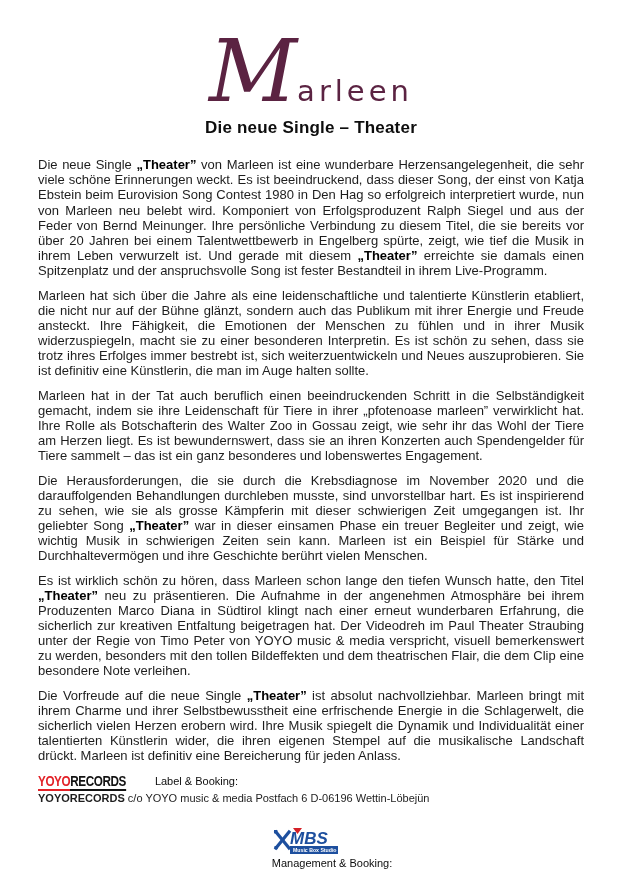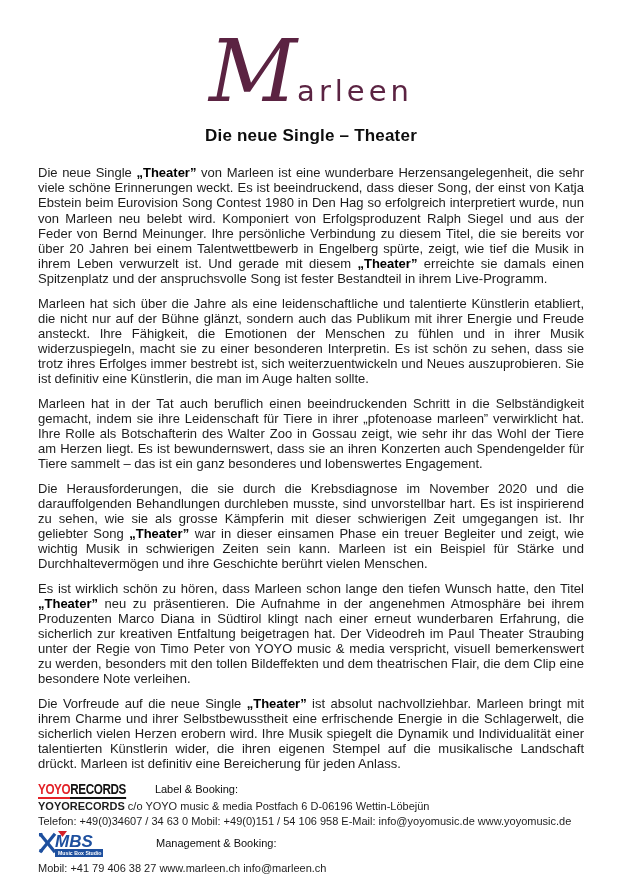--- a/index.html
+++ b/index.html
@@ -27,21 +27,21 @@
     font-style: italic;
     font-size: 86px;
     letter-spacing: 0;
     font-weight: 500;
   }
   .subtitle {
     text-align: center;
     font-size: 17px;
     font-weight: bold;
     color: #0d0d0d;
-    margin-top: 10px;
+    margin-top: 2px;
     letter-spacing: 0.2px;
   }
 
   
   .bodytext {
     margin-top: 19px;
     font-size: 13px;
     line-height: 15.1px;
     text-align: justify;
     color: #1d1d1d;
@@ -65,21 +65,21 @@
     font-size: 15px;
     letter-spacing: -0.5px;
     line-height: 1.05;
     white-space: nowrap;
   }
   .yoyo-red  { color: #e32228; border-bottom: 2px solid #e32228; }
   .yoyo-blk  { color: #121212; border-bottom: 2px solid #121212; }
   .yoyo-row .heading { margin-left: 4px; }
 
   
-  .mbs-row { margin-bottom: 2px; }
+  .mbs-row { margin-top: 21px; margin-bottom: 2px; flex-direction: column; }
   .mbs-row .heading { margin-left: 30px; padding-left: 12px; }
   .mbs-svg { display: block; }
 </style>
 </head>
 <body>
 
 <div class="page">
 
   <div class="brand">Marleen</div>
   <div class="subtitle">Die neue Single – Theater</div>
@@ -96,21 +96,20 @@
   <div class="footer">
 
     <div class="logo-row yoyo-row yoyo-wrap">
       <span class="yoyo-logo">
         <span class="yoyo-red">YOYO</span>
           <span class="yoyo-blk">RECORDS</span>
       </span>
       <span class="heading">Label &amp; Booking:</span>
     </div>
     <p><b>YOYORECORDS</b><span> c/o YOYO music &amp; media Postfach 6 D-06196 Wettin-Löbejün</span></p>
-    <p>Telefon: +49(0)34607 / 34 63 0 Mobil: +49(0)151 / 54 106 958 E-Mail: info@yoyomusic.de www.yoyomusic.de</p>
 
     <div class="logo-row mbs-row">
       <svg class="mbs-svg" width="76" height="29" viewBox="0 0 76 29" xmlns="http://www.w3.org/2000/svg">
 
         <g stroke="#1d4f9e" stroke-width="3.2" stroke-linecap="square">
           <path d="M3 5 L16 21"></path>
           <path d="M16 5 L3 21"></path>
         </g>
         <rect x="1" y="3" width="3.4" height="3.4" fill="#1d4f9e"></rect>
         <rect x="1.5" y="19" width="3.2" height="3.2" fill="#1d4f9e"></rect>

